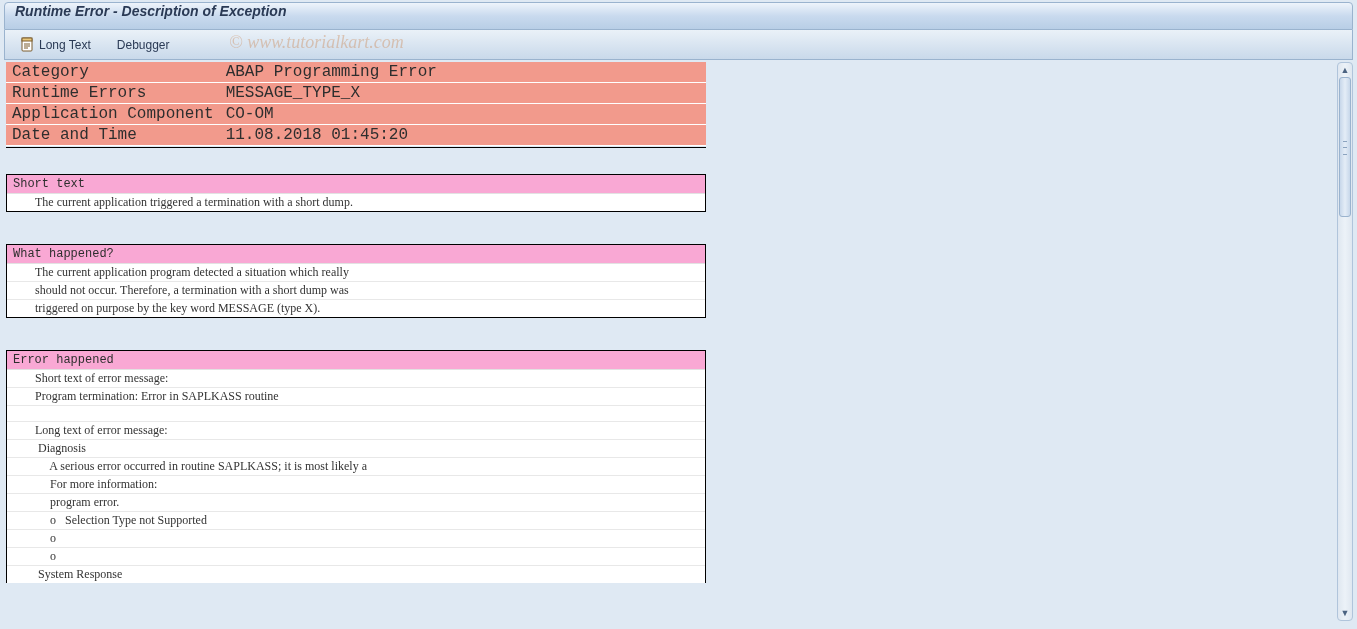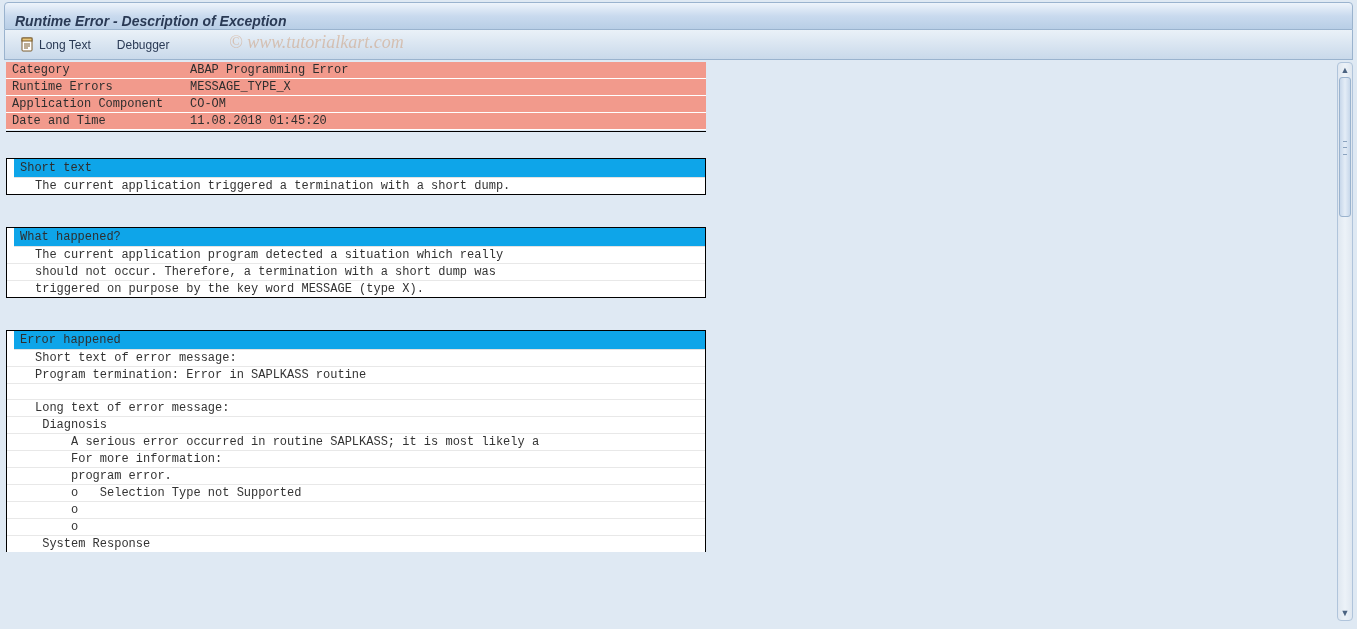--- a/index.html
+++ b/index.html
@@ -13,21 +13,21 @@
     }
 
     
     .title-bar {
       height: 28px;
       background: linear-gradient(to bottom, #eef4fb 0%, #c9daee 50%, #b8cee6 100%);
       border: 1px solid #9ab3ce;
       border-radius: 4px 4px 0 0;
       padding: 0 10px;
       display: flex;
-      align-items: flex-end;
+      align-items: flex-start;
       margin: 2px 4px 0 4px;
     }
     .title-bar .title {
       font-weight: bold;
       font-style: italic;
       font-size: 14px;
       color: #2a3a55;
     }
 
     
@@ -98,21 +98,21 @@
       position:absolute; left:3px; right:3px; top:60px; height:20px;
       display:flex; flex-direction:column; justify-content:space-around;
     }
     .scrollbar .grip span{ height:1px; background:#8ba3bf;}
 
     
     .info-table {
       width: 700px;
       border-collapse: collapse;
       font-family: "Courier New", monospace;
-      font-size: 12px;
+      font-size: 16px;
       margin-bottom: 0;
     }
     .info-table td {
       background: #f29a8c;
       color: #2e2e2e;
       padding: 1px 6px;
       border-bottom: 1px solid #fff;
       height: 16px;
       white-space: nowrap;
     }
@@ -130,35 +130,35 @@
     .section {
       width: 700px;
       border: 1px solid #000;
       font-family: "Courier New", monospace;
       font-size: 12px;
       margin-bottom: 32px;
       background: #fff;
     }
     .section.noborder-bottom { border-bottom: none; }
     .section-head {
-      background: #0ea5e9;
+      background: #f9a8d4;
       color: #2e2e2e;
       padding: 2px 6px;
       border-bottom: 1px solid #e2e2e2;
-      margin-left: 7px;
     }
     .section-body {
       background: #fff;
     }
     .section-body .line {
       padding: 1px 6px 1px 28px;
       border-bottom: 1px solid #e8e8e8;
       min-height: 16px;
       white-space: pre;
       color: #333;
+      font-family: Liberation Serif, serif;
     }
     .section-body .line:last-child { border-bottom: none; }
 
     .watermark {
       position: absolute;
       top: 32px; left: 229px;
       font-size: 18px;
       color: rgba(200,120,60,0.35);
       font-family: Georgia, serif;
       pointer-events:none;

